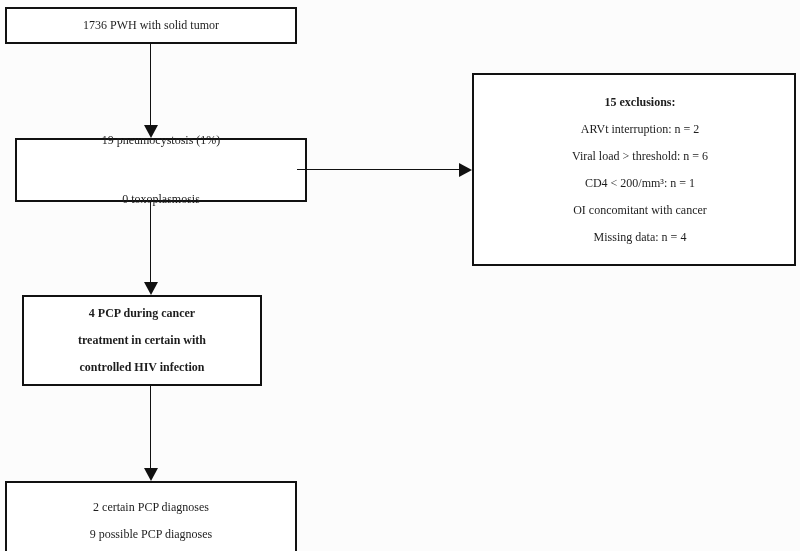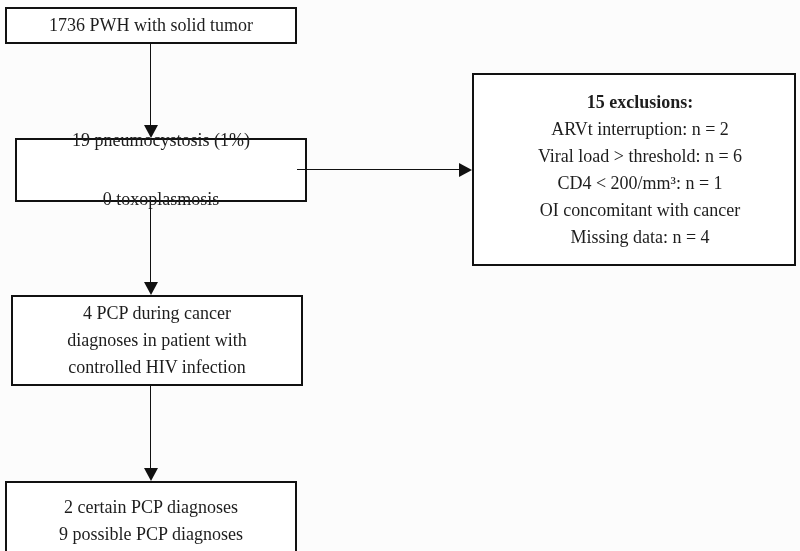--- a/index.html
+++ b/index.html
@@ -19,31 +19,31 @@
   .box {
     position: absolute;
     background: #ffffff;
     border: 2px solid #111111;
     box-sizing: border-box;
     display: flex;
     flex-direction: column;
     justify-content: center;
     align-items: center;
     text-align: center;
-    font-size: 18px;
+    font-size: 12px;
     line-height: 27px;
   }
   .box .line { width: 100%; }
   .box .line.bold { font-weight: bold; }
 
   
   #box-total      { left: 5px;   top: 7px;   width: 292px; height: 37px; }
   #box-screening  { left: 15px;   top: 138px; width: 292px; height: 64px; gap: 32px; }
   #box-exclusions { left: 472px; top: 73px;  width: 324px; height: 193px; padding-left: 12px; }
-  #box-pcp        { left: 11px;   top: 295px; width: 292px; height: 91px; }
+  #box-pcp        { left: 22px;   top: 295px; width: 240px; height: 91px; font-weight: bold; }
   #box-final      { left: 5px;   top: 481px; width: 292px; height: 80px; }
 
   
   .vline {
     position: absolute;
     width: 1px;
     background: #111111;
   }
   .hline {
     position: absolute;
@@ -93,21 +93,21 @@
     <div class="line bold">15 exclusions:</div>
     <div class="line">ARVt interruption: n = 2</div>
     <div class="line">Viral load &gt; threshold: n = 6</div>
     <div class="line">CD4 &lt; 200/mm³: n = 1</div>
     <div class="line">OI concomitant with cancer</div>
     <div class="line">Missing data: n = 4</div>
   </div>
 
   <div class="box" id="box-pcp">
     <div class="line">4 PCP during cancer</div>
-    <div class="line">diagnoses in patient with</div>
+    <div class="line">treatment in certain with</div>
     <div class="line">controlled HIV infection</div>
   </div>
 
   <div class="box" id="box-final">
     <div class="line">2 certain PCP diagnoses</div>
     <div class="line">9 possible PCP diagnoses</div>
   </div>
 
   <div class="vline" id="vline-1"></div>
   <div class="arrow-down" id="ahead-1"></div>

